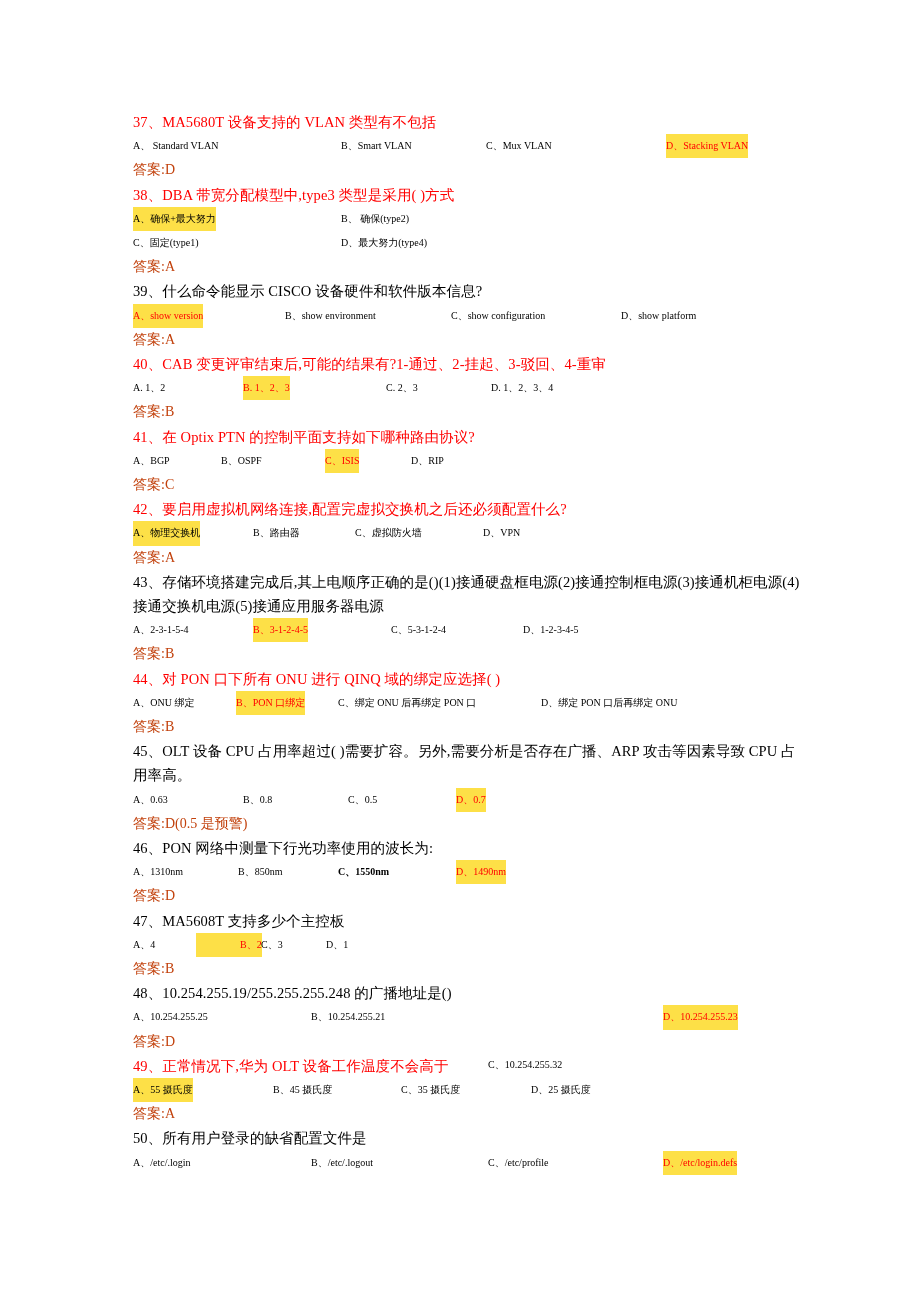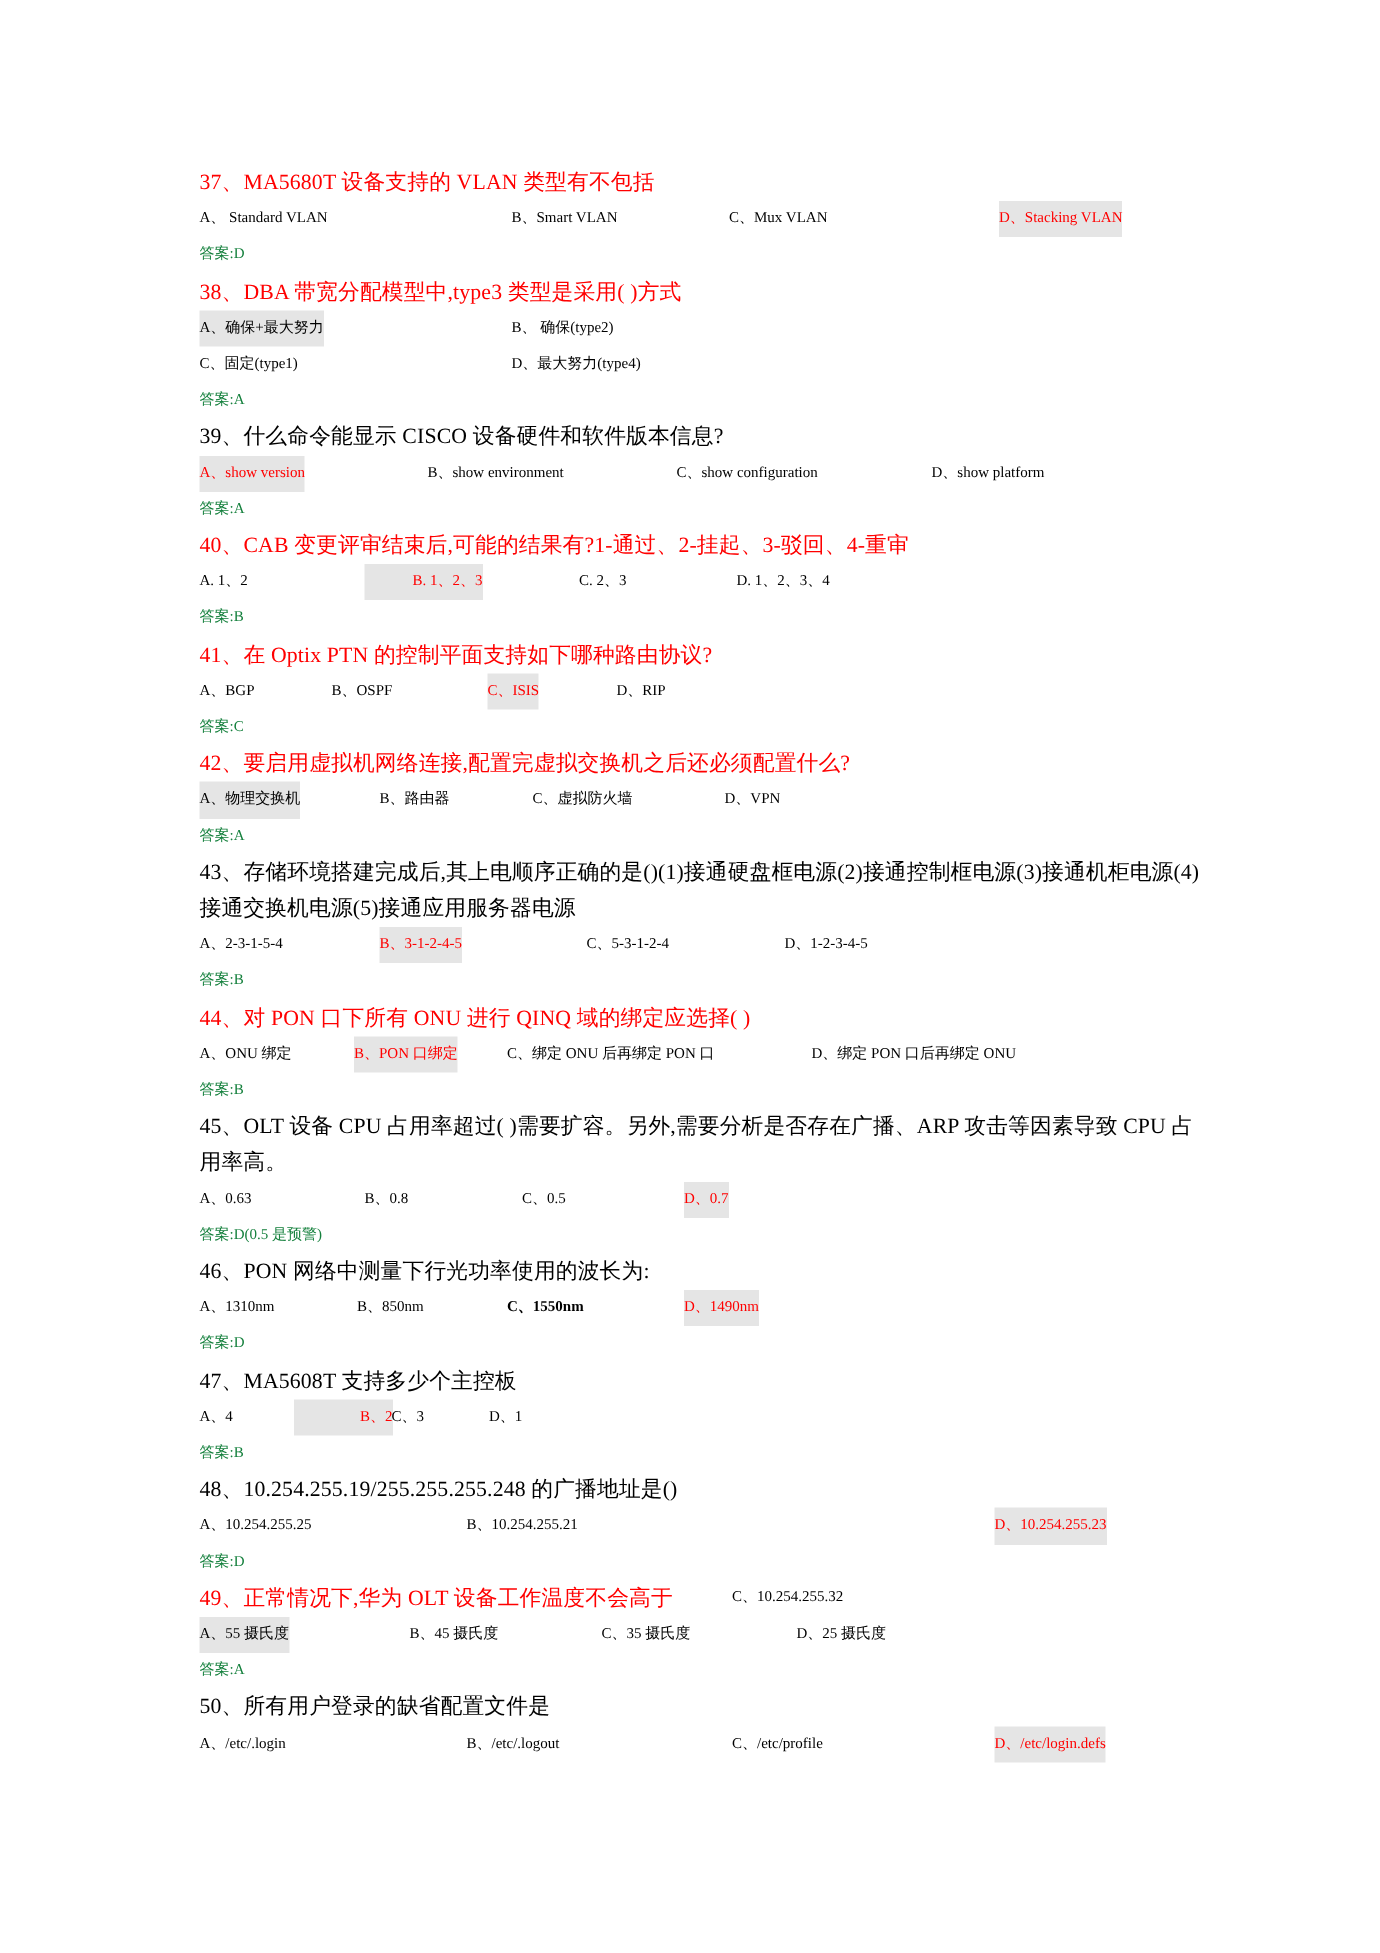--- a/index.html
+++ b/index.html
@@ -46,29 +46,29 @@
     height: 24.2px;
   }
   .opt {
     position: absolute;
     top: 0;
     white-space: nowrap;
     font-size: 10px;
     line-height: 24.2px;
   }
   .hl {
-    background: #e5e5e5;
+    background: #fde047;
   }
   .red {
     color: #ff0000;
   }
   .ans {
-    font-size: 10px;
-    line-height: 24.2px;
-    color: #15803d;
+    font-size: 14px;
+    line-height: 24.2px;
+    color: #c2410c;
     white-space: nowrap;
   }
 </style>
 </head>
 <body>
 
 <div class="page">
   <div id="content">
       <div class="qblock">
         <div class="line stem">37、MA5680T 设备支持的 VLAN 类型有不包括</div>
@@ -99,21 +99,21 @@
           <span class="opt" style="left: 152px;">B、show environment</span>
           <span class="opt" style="left: 318px;">C、show configuration</span>
           <span class="opt" style="left: 488px;">D、show platform</span>
         </div>
         <div class="ans">答案:A</div>
       </div>
       <div class="qblock">
         <div class="line stem">40、CAB 变更评审结束后,可能的结果有?1-通过、2-挂起、3-驳回、4-重审</div>
         <div class="opts">
           <span class="opt" style="left: 0px;">A. 1、2</span>
-          <span class="opt hl red" style="left: 110px; padding-left: 32px;">B. 1、2、3</span>
+          <span class="opt hl red" style="left: 110px;">B. 1、2、3</span>
           <span class="opt" style="left: 253px;">C. 2、3</span>
           <span class="opt" style="left: 358px;">D. 1、2、3、4</span>
         </div>
         <div class="ans">答案:B</div>
       </div>
       <div class="qblock">
         <div class="line stem">41、在 Optix PTN 的控制平面支持如下哪种路由协议?</div>
         <div class="opts">
           <span class="opt" style="left: 0px;">A、BGP</span>
           <span class="opt" style="left: 88px;">B、OSPF</span>

